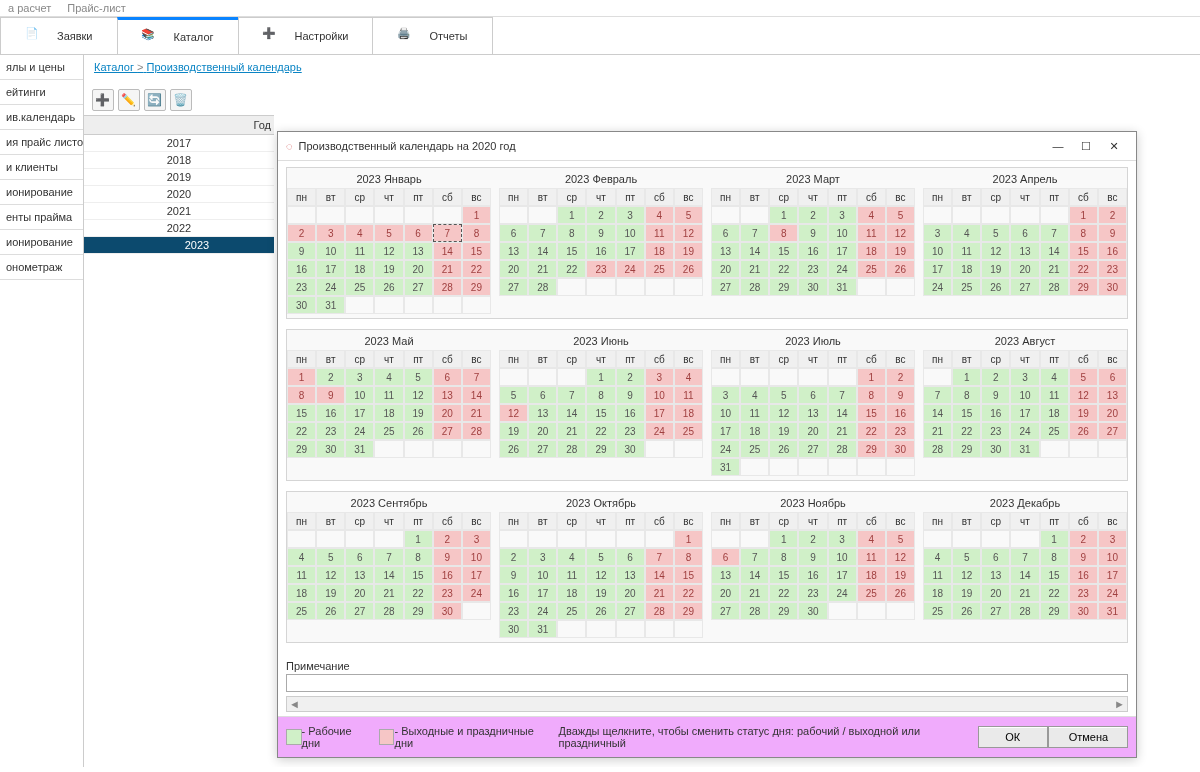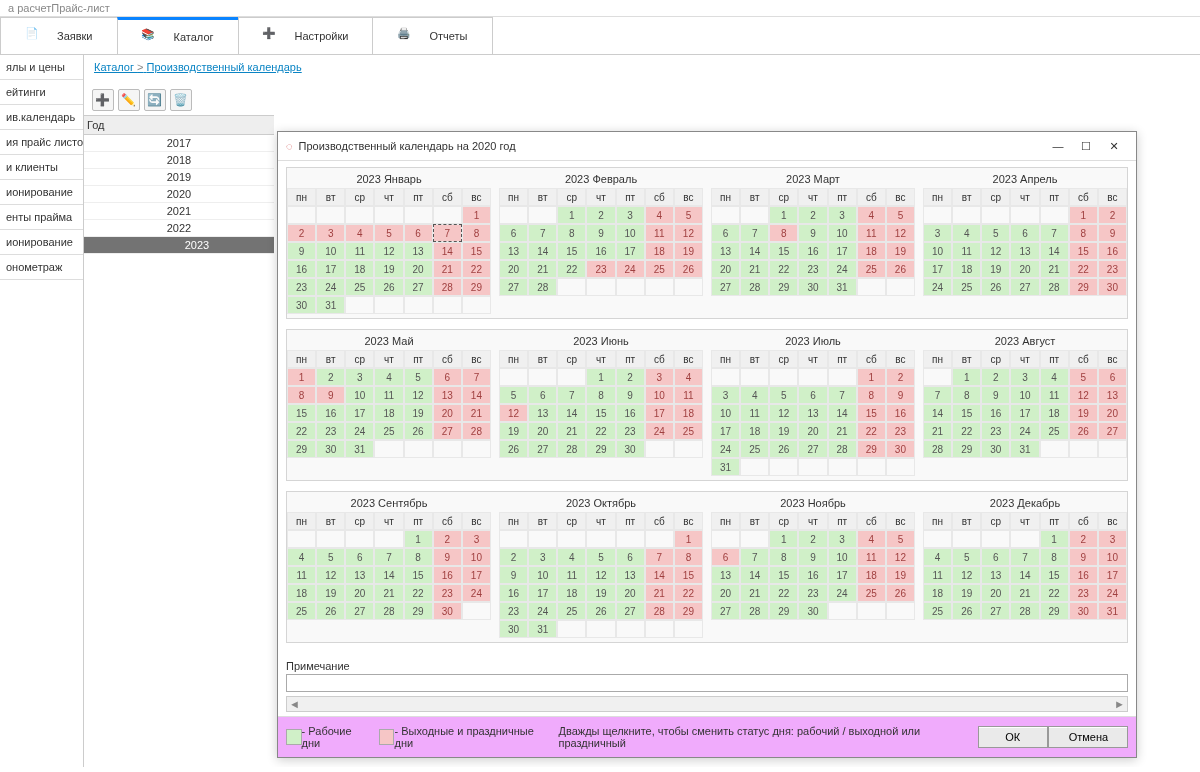--- a/index.html
+++ b/index.html
@@ -1,33 +1,33 @@
 <!DOCTYPE html>
 <html><head>
 <meta charset="utf-8">
 <style>
 * { box-sizing: border-box; margin: 0; padding: 0; font-family: Tahoma, Arial, sans-serif; font-size: 11px; }
 body { background: #fff; color: #333; overflow: hidden; }
-.top-menu { display: flex; padding: 2px 8px; color: #888; border-bottom: 1px solid #ddd; }
+.top-menu { display: flex; gap: 16px; padding: 2px 8px; color: #888; border-bottom: 1px solid #ddd; }
 .tab-bar { display: flex; border-bottom: 1px solid #ccc; background: #fff; }
 .tab { display: flex; align-items: center; gap: 8px; padding: 8px 24px; border: 1px solid #ccc; border-bottom: none; margin-right: -1px; background: #fff; cursor: pointer; }
 .tab.active { border-top: 3px solid #0a84ff; }
 .tab-icon { width: 24px; height: 18px; display: inline-block; }
 .main-row { display: flex; height: calc(100vh - 60px); }
 .sidebar { width: 84px; border-right: 1px solid #ccc; }
 .sidebar-item { padding: 6px 6px; border-bottom: 1px solid #ddd; cursor: pointer; white-space: nowrap; overflow: hidden; }
 .content { flex: 1; position: relative; }
 .breadcrumb { padding: 6px 10px; color: #0a84c4; text-decoration: underline; }
 .bc-sep { color: #888; }
 .toolbar { display: flex; gap: 4px; padding: 4px 8px; }
 .tbtn { width: 22px; height: 22px; border: 1px solid #bbb; background: #f5f5f5; border-radius: 2px; display: flex; align-items: center; justify-content: center; cursor: pointer; font-size: 12px; }
 .left-pane { position: absolute; left: 0; top: 30px; width: 190px; }
-.years-header { background: #eee; text-align: left; padding: 3px; border-top: 1px solid #ccc; border-bottom: 1px solid #ccc; }
+.years-header { background: #eee; text-align: right; padding: 3px; border-top: 1px solid #ccc; border-bottom: 1px solid #ccc; }
 .year-row { padding: 2px 0; text-align: center; border-bottom: 1px solid #eee; cursor: pointer; }
-.year-row.selected { background: #737373; color: #fff; padding-left: 36px; }
+.year-row.selected { background: #0c4a6e; color: #fff; padding-left: 36px; }
 
 .dialog { position: absolute; left: 193px; top: 76px; width: 860px; border: 1px solid #888; background: #fff; box-shadow: 0 2px 10px rgba(0,0,0,.2); }
 .dlg-title { display: flex; align-items: center; padding: 4px 8px; border-bottom: 1px solid #ddd; }
 .dlg-title .spacer { flex: 1; }
 .win-btn { width: 28px; height: 20px; display: flex; align-items: center; justify-content: center; cursor: pointer; }
 .dlg-body { padding: 6px 8px 4px; }
 .quarter { display: grid; grid-template-columns: repeat(4, 1fr); gap: 8px; margin-bottom: 10px; border: 1px solid #d5d5d5; background: #f9f9f9; padding: 2px 0 4px; }
 .month { }
 .month-title { text-align: center; padding: 3px 0; font-size: 11px; }
 .grid { display: grid; grid-template-columns: repeat(7, 1fr); }

